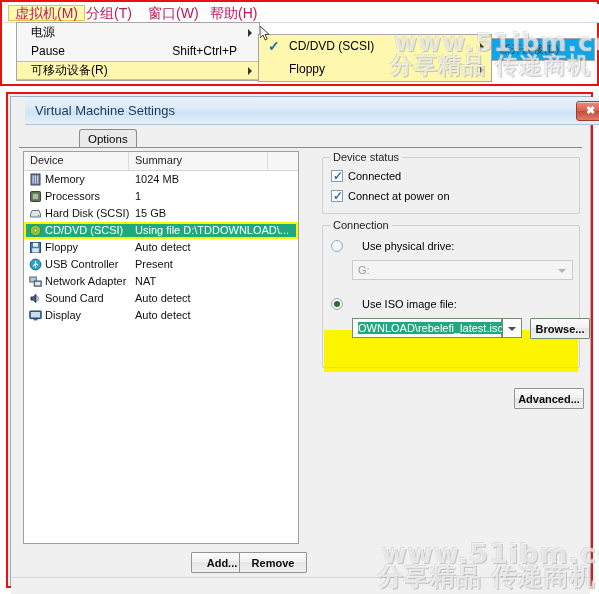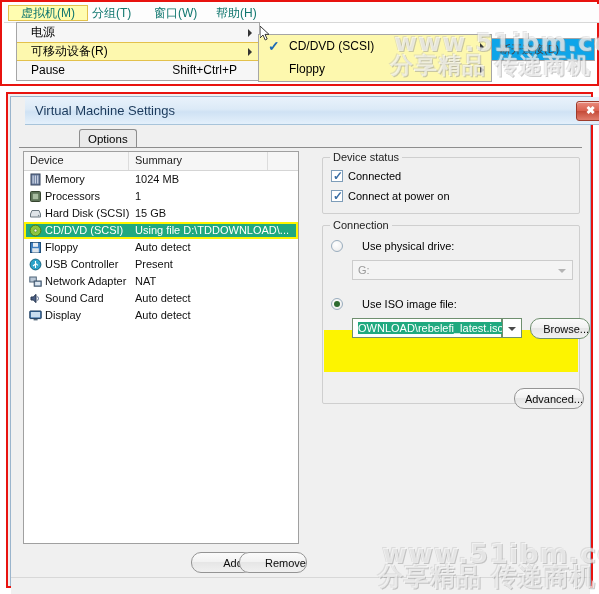--- a/index.html
+++ b/index.html
@@ -32,24 +32,24 @@
     left: 2px; top: 2px;
     width: 595px; height: 18px;
     background: #fdfdfd;
     border-bottom: 1px solid #d8d8d8;
   }
   .menubar-item {
     position: absolute;
     top: 1px;
     height: 16px;
     line-height: 16px;
-    padding: 0 12px;
-    font-size: 12px;
-    white-space: nowrap;
-    color: #0f766e;
+    padding: 0 6px;
+    font-size: 14px;
+    white-space: nowrap;
+    color: #be185d;
   }
   .menubar-item.active {
     background: #fffdb0;
     border: 1px solid #e3c14b;
     box-sizing: border-box;
     line-height: 14px;
   }
 
   
   #dropdown-level1 {
@@ -301,28 +301,29 @@
     left: 111px; top: 0;
     font-size: 11px;
     color: #101010;
   }
 
   
   .gray-button {
     position: absolute;
     height: 21px;
     line-height: 20px;
-    text-align: right;
+    text-align: center;
     font-size: 11px;
     color: #0b0b0b;
     background: linear-gradient(to bottom, #fbfbfb 0%, #f2f2f2 45%, #e6e6e6 50%, #f0f0f0 100%);
     border: 1px solid #949494;
-    border-radius: 10px;
-    box-sizing: border-box;
-    white-space: nowrap;
+    border-radius: 1px;
+    box-sizing: border-box;
+    white-space: nowrap;
+    font-weight: bold;
   }
   #add-button { left: 156px; top: 404px; width: 62px; margin-left: 24px; }
   #remove-button { left: 228px; top: 404px; width: 68px; }
 
   
   .groupbox {
     position: absolute;
     border: 1px solid #cfcfcf;
     border-radius: 2px;
     box-sizing: border-box;
@@ -330,21 +331,21 @@
   .group-title {
     position: absolute;
     top: -7px; left: 7px;
     padding: 0 3px;
     background: #f0f0f0;
     font-size: 11px;
     color: #1d1d1d;
     white-space: nowrap;
   }
   #group-device-status { left: 311px; top: 9px; width: 258px; height: 57px; }
-  #group-connection { left: 311px; top: 77px; width: 258px; height: 179px; }
+  #group-connection { left: 311px; top: 77px; width: 258px; height: 143px; }
   #group-connection .group-title { background: #f0f0f0; }
 
   .checkbox-row {
     position: absolute;
     left: 8px;
     height: 16px;
     line-height: 16px;
     font-size: 11px;
     white-space: nowrap;
   }
@@ -469,27 +470,27 @@
     <div class="menubar-item" style="left:76px;">分组(T)</div>
     <div class="menubar-item" style="left:138px;">窗口(W)</div>
     <div class="menubar-item" style="left:200px;">帮助(H)</div>
   </div>
 
   <div id="dropdown-level1">
     <div class="menu-row">
       <span>电源</span>
       <span class="submenu-arrow"></span>
     </div>
+    <div class="menu-row">
+      <span>Pause</span>
+      <span class="menu-accel">Shift+Ctrl+P</span>
+    </div>
     <div class="menu-row hl">
       <span>可移动设备(R)</span>
       <span class="submenu-arrow"></span>
-    </div>
-    <div class="menu-row">
-      <span>Pause</span>
-      <span class="menu-accel">Shift+Ctrl+P</span>
     </div>
   </div>
 
   <div id="dropdown-level2">
     <div class="gutter2"></div>
     <div class="menu-row2">
       <span class="menu-check">✓</span>
       <span>CD/DVD (SCSI)</span>
       <span class="submenu-arrow"></span>
     </div>

